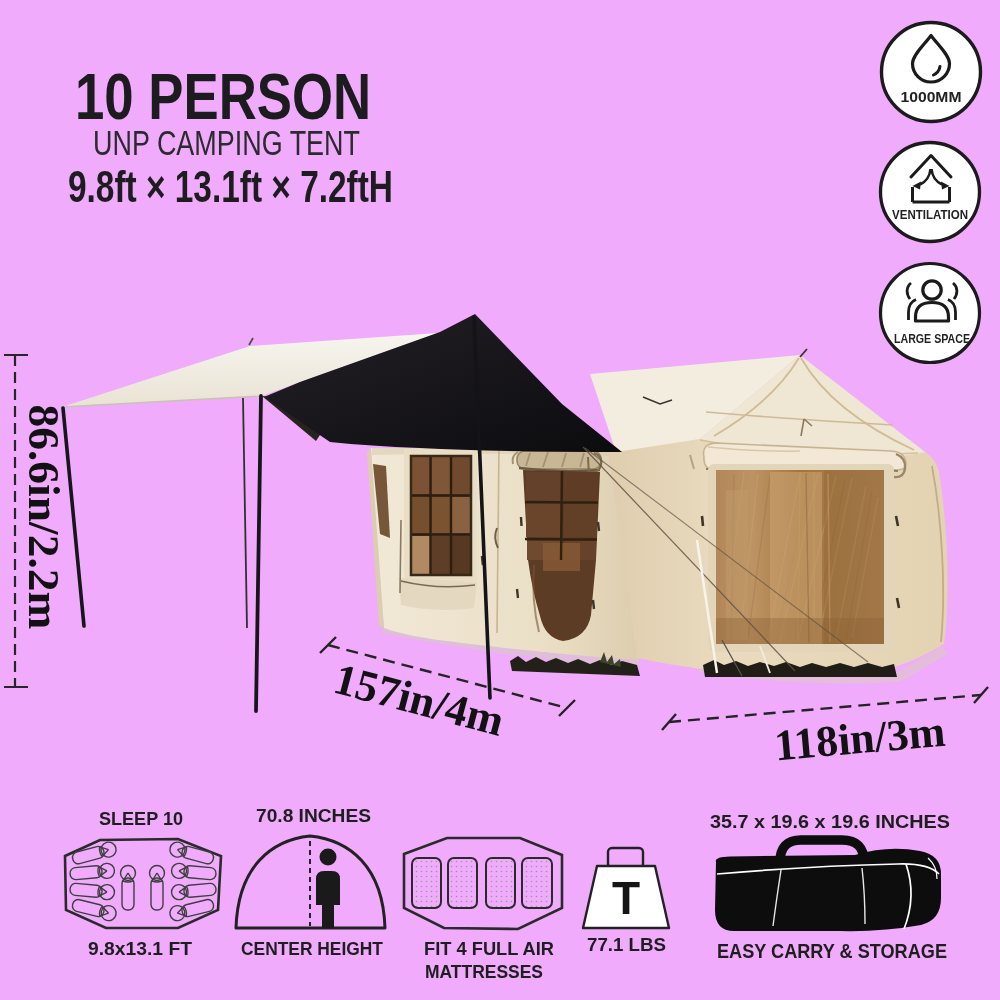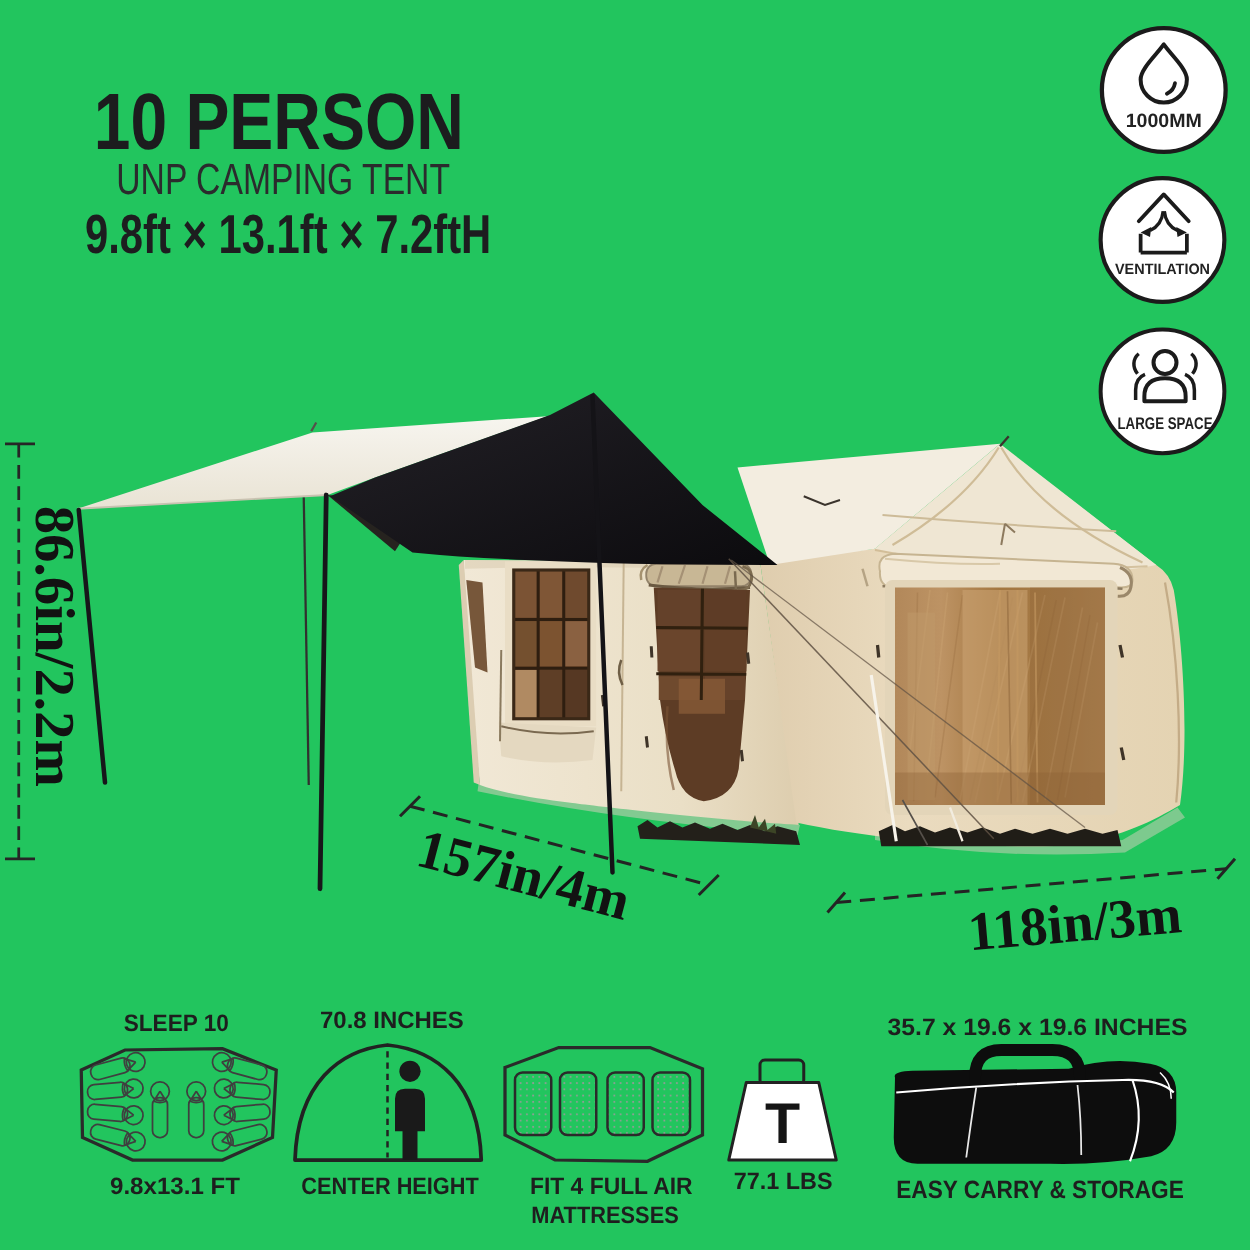--- a/index.html
+++ b/index.html
@@ -1,16 +1,16 @@
 <!DOCTYPE html>
 <html><head>
 <meta charset="utf-8">
 <style>
   html,body{margin:0;padding:0;background:#ffffff;}
-  #page{position:relative;width:1000px;height:1000px;background:#22c55e;overflow:hidden;
+  #page{position:relative;width:1000px;height:1000px;background:#f0abfc;overflow:hidden;
         font-family:"Liberation Sans", sans-serif;}
   svg{position:absolute;left:0;top:0;}
   .sf{font-family:"Liberation Serif", serif;}
 </style>
 </head>
 <body>
 <div id="page">
 <svg id="art" width="1000" height="1000" viewBox="0 0 1000 1000">
   <defs>
     <linearGradient id="gFront" x1="0" y1="0" x2="1" y2="0">

